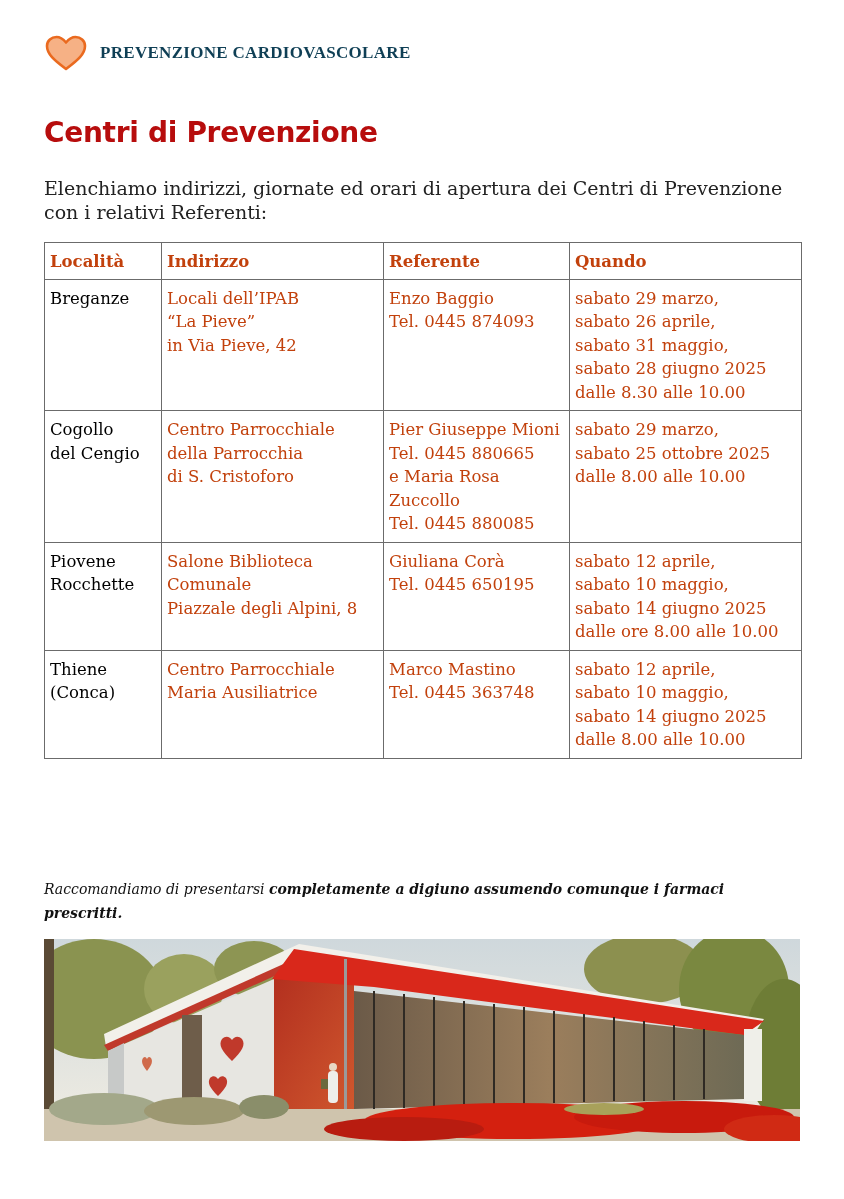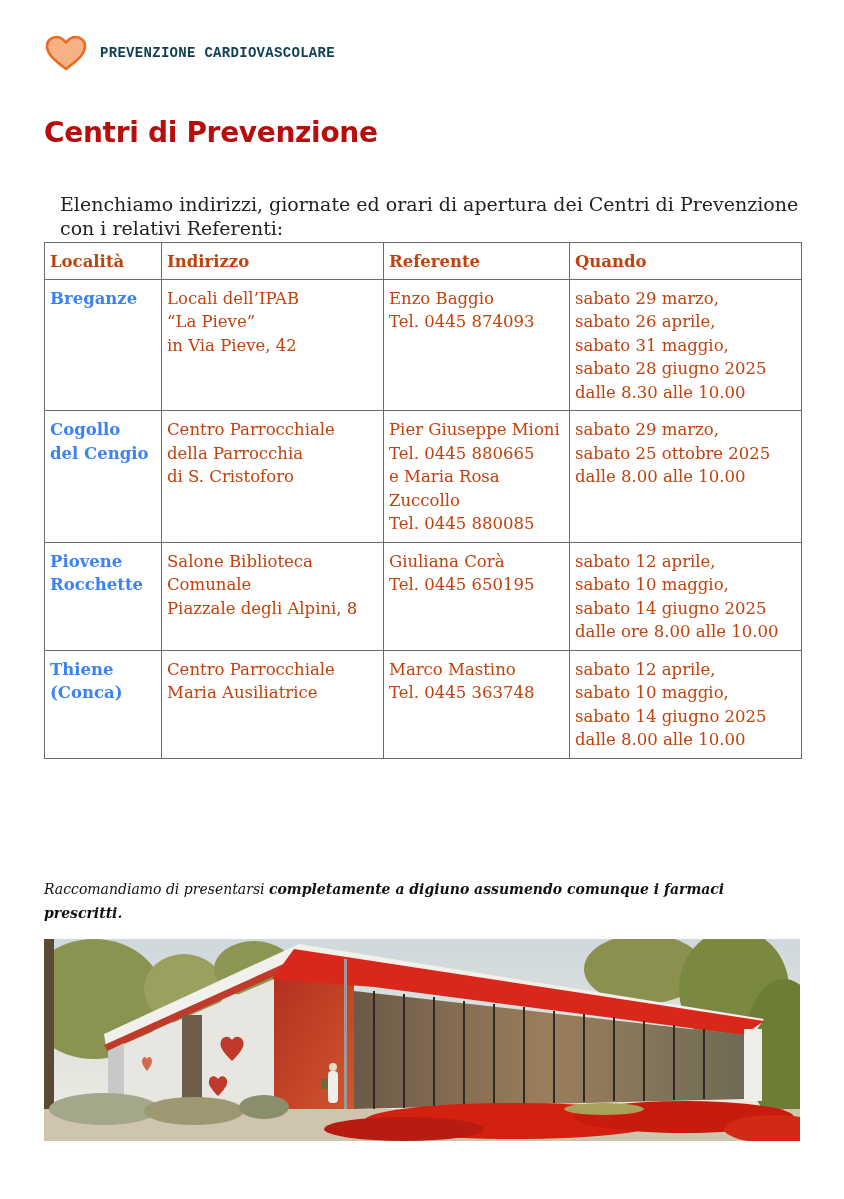--- a/index.html
+++ b/index.html
@@ -1,38 +1,38 @@
 <!DOCTYPE html>
 <html><head>
 <meta charset="utf-8">
 <style>
   html, body { margin: 0; padding: 0; background: #ffffff; }
   body { width: 844px; height: 1199px; position: relative; overflow: hidden;
          font-family: "DejaVu Serif", "Liberation Serif", serif; color: #222; }
 
   .header { position: absolute; left: 44px; top: 34px; height: 38px; display: flex; align-items: center; }
   .header .heart { width: 44px; height: 38px; margin-right: 12px; }
-  .header .brand { font-family: Liberation Mono, monospace; font-weight: bold;
-                   font-size: 14px; letter-spacing: 0.3px; color: #0f3f55; }
+  .header .brand { font-family: Liberation Serif, serif; font-weight: bold;
+                   font-size: 17px; letter-spacing: 0.3px; color: #0f3f55; }
 
   .title { position: absolute; left: 44px; top: 116px; margin: 0;
            font-family: "DejaVu Sans", "Liberation Sans", sans-serif; font-weight: bold;
            font-size: 28px; color: #b70d0d; letter-spacing: -0.3px; }
 
-  .intro { position: absolute; left: 44px; top: 176px; width: 760px; margin: 16px;
+  .intro { position: absolute; left: 44px; top: 176px; width: 760px; margin: 0;
            font-family: "DejaVu Serif", "Liberation Serif", serif; font-size: 19px; line-height: 24px;
            color: #222; }
 
   table.centri { position: absolute; left: 44px; top: 242px; width: 757px;
                  border-collapse: collapse; table-layout: fixed;
                  font-family: "DejaVu Serif", "Liberation Serif", serif; font-size: 16.5px; line-height: 23.5px; }
   table.centri th, table.centri td { border: 1.3px solid #6b6b6b; vertical-align: top;
                  padding: 7px 5px 6px 5px; text-align: left; color: #c2410c; white-space: pre-line; }
   table.centri th { font-weight: bold; height: 22px; padding-top: 7px; padding-bottom: 5px; }
-  table.centri td.loc { font-weight: bold; color: #3b82f6; }
+  table.centri td.loc { font-weight: normal; color: #000000; }
   col.c1 { width: 117px; } col.c2 { width: 222px; } col.c3 { width: 186px; } col.c4 { width: 232px; }
   tr.r1 td { height: 114px; } tr.r2 td { height: 116px; } tr.r3 td { height: 92px; }
   tr.r4 td { height: 92px; } tr.r5 td { height: 93px; margin-top: 20px; }
 
   .note { position: absolute; left: 44px; top: 877px; width: 760px; margin: 0;
           font-family: "DejaVu Serif", "Liberation Serif", serif; font-style: italic; font-size: 14px;
           line-height: 24px; color: #111; }
   .note b { font-weight: bold; }
 
   .photo { position: absolute; left: 44px; top: 939px; width: 756px; height: 202px; overflow: hidden; }

